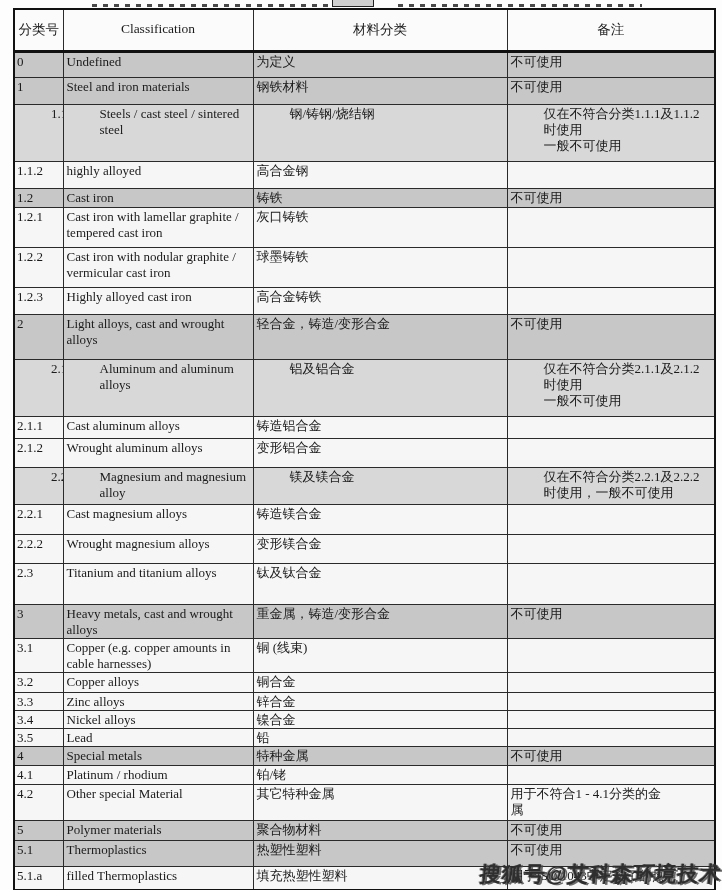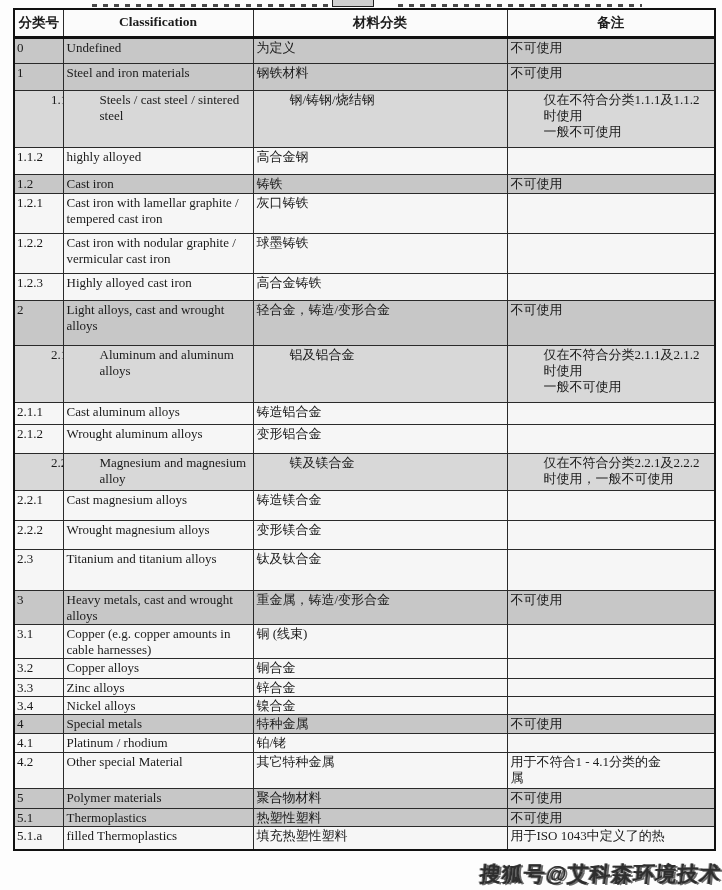--- a/index.html
+++ b/index.html
@@ -15,21 +15,21 @@
   .frag-right { left:398px; width:244px; }
   .crop-box { position:absolute; top:-8px; left:332px; width:42px; height:15px;
               background:#cfcfcf; border:1.5px solid #222; }
 
   table.mat { position:absolute; top:8px; left:13px; width:701px;
               border-collapse:collapse; table-layout:fixed;
               border:2px solid #111; background:#f6f6f6; }
   col.c1 { width:49px; } col.c2 { width:190px; } col.c3 { width:254px; } col.c4 { width:208px; }
   th, td { border:1px solid #2a2a2a; vertical-align:top; overflow:hidden; }
   thead tr { height:19px; }
-  th { font-weight:bold; font-size:13.5px; text-align:center; padding:4px 2px;
+  th { font-weight:normal; font-size:13.5px; text-align:center; padding:11px 2px;
        border-bottom:3px solid #111; background:#fbfbfb; }
   td { font-size:13px; line-height:1.22; padding:1px 3px 0 3px; }
   td.no   { padding-left:2px; }
   td.rem  { white-space:pre-line; }
   tr.section    td { background:#c7c7c7; }
   tr.subsection td { background:#d8d8d8;padding-left:36px; }
   tr.plain      td { background:#f6f6f6; }
 
   .watermark { position:absolute; right:1px; bottom:2px; z-index:5;
                font-family:"Liberation Sans","DejaVu Sans",sans-serif;
@@ -188,20 +188,26 @@
           <td class="">Zinc alloys</td>
           <td class="">锌合金</td>
           <td class="rem"></td>
         </tr>
         <tr class="plain" style="height: 18px;">
           <td class="no">3.4</td>
           <td class="">Nickel alloys</td>
           <td class="">镍合金</td>
           <td class="rem"></td>
         </tr>
+        <tr class="plain" style="height: 18px;">
+          <td class="no">3.5</td>
+          <td class="">Lead</td>
+          <td class="">铅</td>
+          <td class="rem"></td>
+        </tr>
         <tr class="section" style="height: 19px;">
           <td class="no">4</td>
           <td class="">Special metals</td>
           <td class="">特种金属</td>
           <td class="rem">不可使用</td>
         </tr>
         <tr class="plain" style="height: 19px;">
           <td class="no">4.1</td>
           <td class="">Platinum / rhodium</td>
           <td class="">铂/铑</td>
@@ -213,21 +219,21 @@
           <td class="">其它特种金属</td>
           <td class="rem">用于不符合1 - 4.1分类的金
 属</td>
         </tr>
         <tr class="section" style="height: 20px;">
           <td class="no">5</td>
           <td class="">Polymer materials</td>
           <td class="">聚合物材料</td>
           <td class="rem">不可使用</td>
         </tr>
-        <tr class="section" style="height: 18px; border-radius: 7px;">
+        <tr class="section" style="height: 26px; border-radius: 7px;">
           <td class="no">5.1</td>
           <td class="">Thermoplastics</td>
           <td class="">热塑性塑料</td>
           <td class="rem">不可使用</td>
         </tr>
         <tr class="plain" style="height: 24px;">
           <td class="no">5.1.a</td>
           <td class="">filled Thermoplastics</td>
           <td class="">填充热塑性塑料</td>
           <td class="rem">用于ISO 1043中定义了的热</td>

